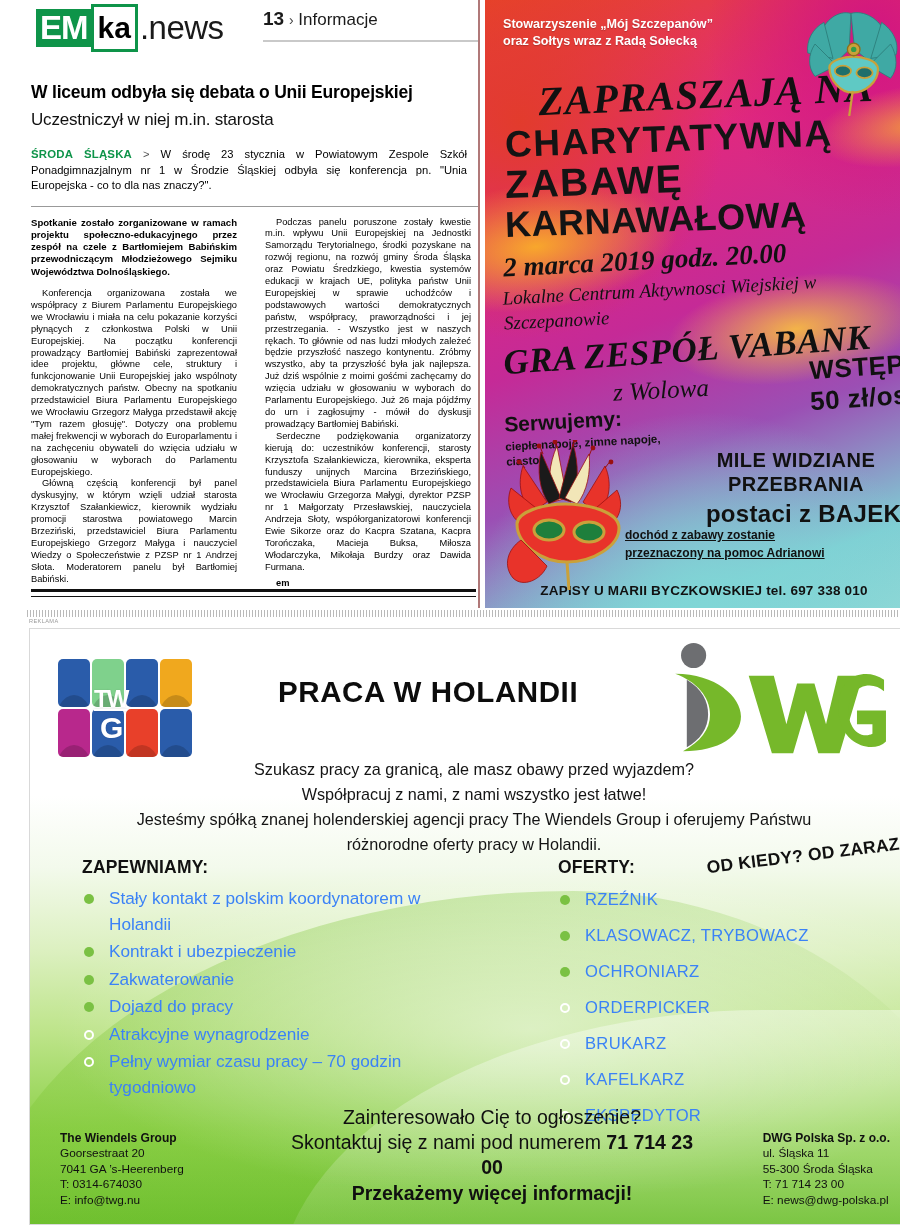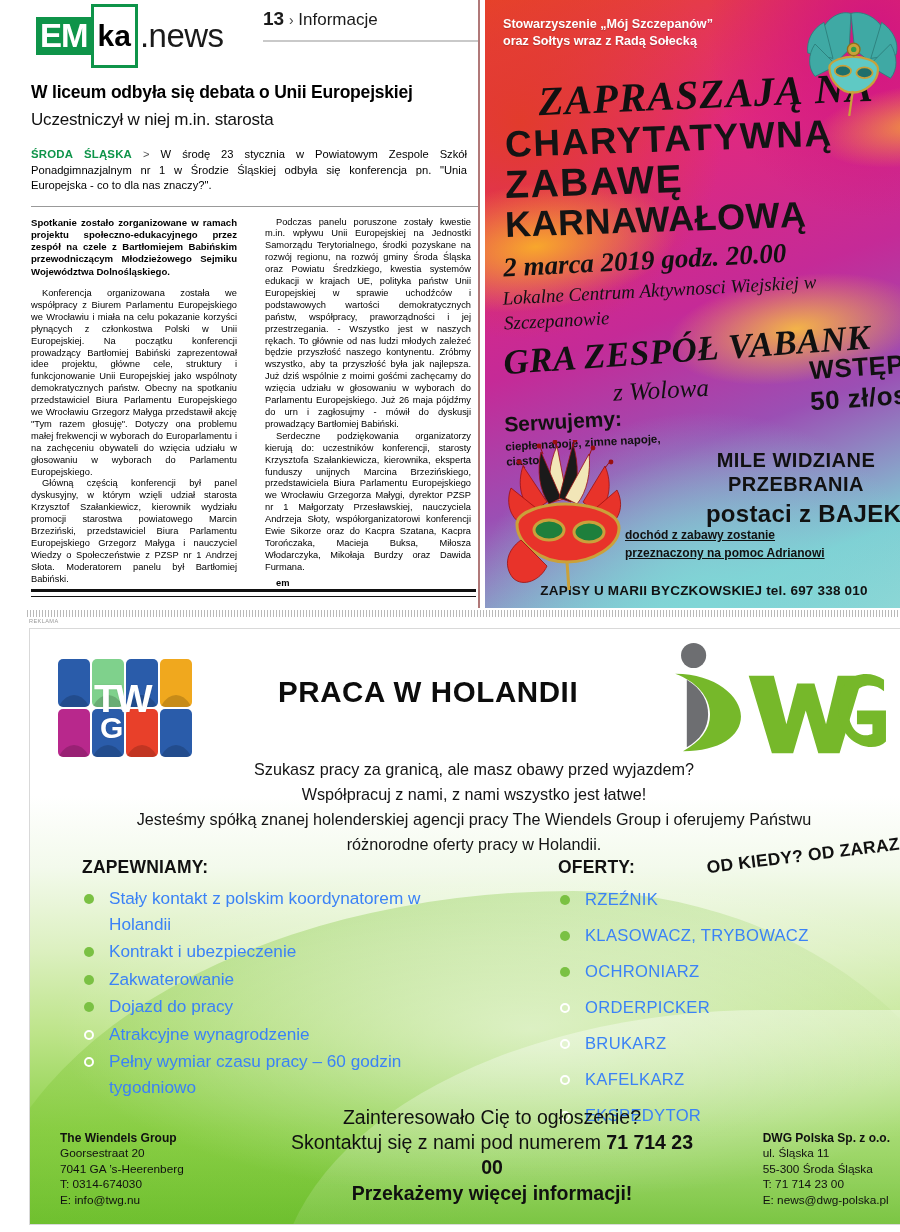--- a/index.html
+++ b/index.html
@@ -25,21 +25,21 @@
   .logo-em {
     background: #0e9449; color: #ffffff; font-weight: bold;
     font-size: 33px; line-height: 38px; padding: 0 3px 0 4px;
     letter-spacing: -1px; font-family: "Liberation Sans", sans-serif;
   }
   .logo-ka {
     background: #0e9449; padding: 3px;
     font-size: 33px; line-height: 38px;
   }
   .logo-ka-inner {
-    background:#ffffff; color:#000; font-weight:bold; padding: 13px 4px;
+    background:#ffffff; color:#000; font-weight:bold; padding: 5px 4px;
     display:block; line-height:32px; font-size:30px;
   }
   .logo-news {
     color:#1a1a1a; font-size: 33px; line-height: 38px; letter-spacing:-0.5px;
     margin-left: 2px; font-family: "Liberation Sans", sans-serif;
   }
   .breadcrumb {
     position: absolute; left: 232px; top: 8px; width: 220px;
     font-size: 17px; color:#1a1a1a;
   }
@@ -218,21 +218,21 @@
   .twg-grid { display:grid; grid-template-columns: repeat(4, 32px); grid-template-rows: repeat(2, 48px); gap: 2px; }
   .twg-tile { border-radius: 5px; position:relative; overflow:hidden; }
   .twg-tile::after {
     content:""; position:absolute; left:-12%; bottom:-46%; width: 124%; height: 70%;
     background: rgba(0,0,0,.17); border-radius: 50% 50% 0 0 / 100% 100% 0 0;
   }
   .twg-letters {
     position:absolute; left: 32px; top: 26px; color:#fff; font-weight: bold;
     text-shadow: 0 0 2px rgba(0,0,0,.12);
   }
-  .twg-letters .r1 { font-size: 39px; letter-spacing:-2px; display:block; line-height:28px; margin-left: 4px;}
+  .twg-letters .r1 { font-size: 24px; letter-spacing:-2px; display:block; line-height:28px; margin-left: 4px; text-decoration: underline;}
   .twg-letters .r2 { font-size: 30px; display:block; line-height: 30px; margin-left: 10px; }
   .praca-title {
     position:absolute; left: 248px; top: 46px; font-size: 29.5px; font-weight: bold;
     color:#0c0c0c; letter-spacing: 0.6px; font-family:"Liberation Sans", sans-serif;
   }
 
   .dwg-logo { position:absolute; right: 24px; top: 12px; width: 246px; height: 116px; }
 
   .ad-intro {
     position:absolute; left: 26px; top: 128px; width: 836px; text-align:center;
@@ -475,21 +475,21 @@
       <div class="od-kiedy">OD KIEDY? OD ZARAZ!</div>
 
       <div class="col-zapewniamy">
         <div class="list-head">ZAPEWNIAMY:</div>
         <ul class="b-list">
           <li><span class="bullet"></span><span>Stały kontakt z polskim koordynatorem w Holandii</span></li>
           <li><span class="bullet"></span><span>Kontrakt i ubezpieczenie</span></li>
           <li><span class="bullet"></span><span>Zakwaterowanie</span></li>
           <li><span class="bullet"></span><span>Dojazd do pracy</span></li>
           <li><span class="bullet ring"></span><span>Atrakcyjne wynagrodzenie</span></li>
-          <li><span class="bullet ring"></span><span>Pełny wymiar czasu pracy – 60 godzin tygodniowo</span></li>
+          <li><span class="bullet ring"></span><span>Pełny wymiar czasu pracy – 70 godzin tygodniowo</span></li>
         </ul>
       </div>
 
       <div class="col-oferty">
         <div class="list-head">OFERTY:</div>
         <ul class="b-list ofer">
           <li><span class="bullet"></span><span>RZEŹNIK</span></li>
           <li><span class="bullet"></span><span>KLASOWACZ, TRYBOWACZ</span></li>
           <li><span class="bullet"></span><span>OCHRONIARZ</span></li>
           <li><span class="bullet ring"></span><span>ORDERPICKER</span></li>

